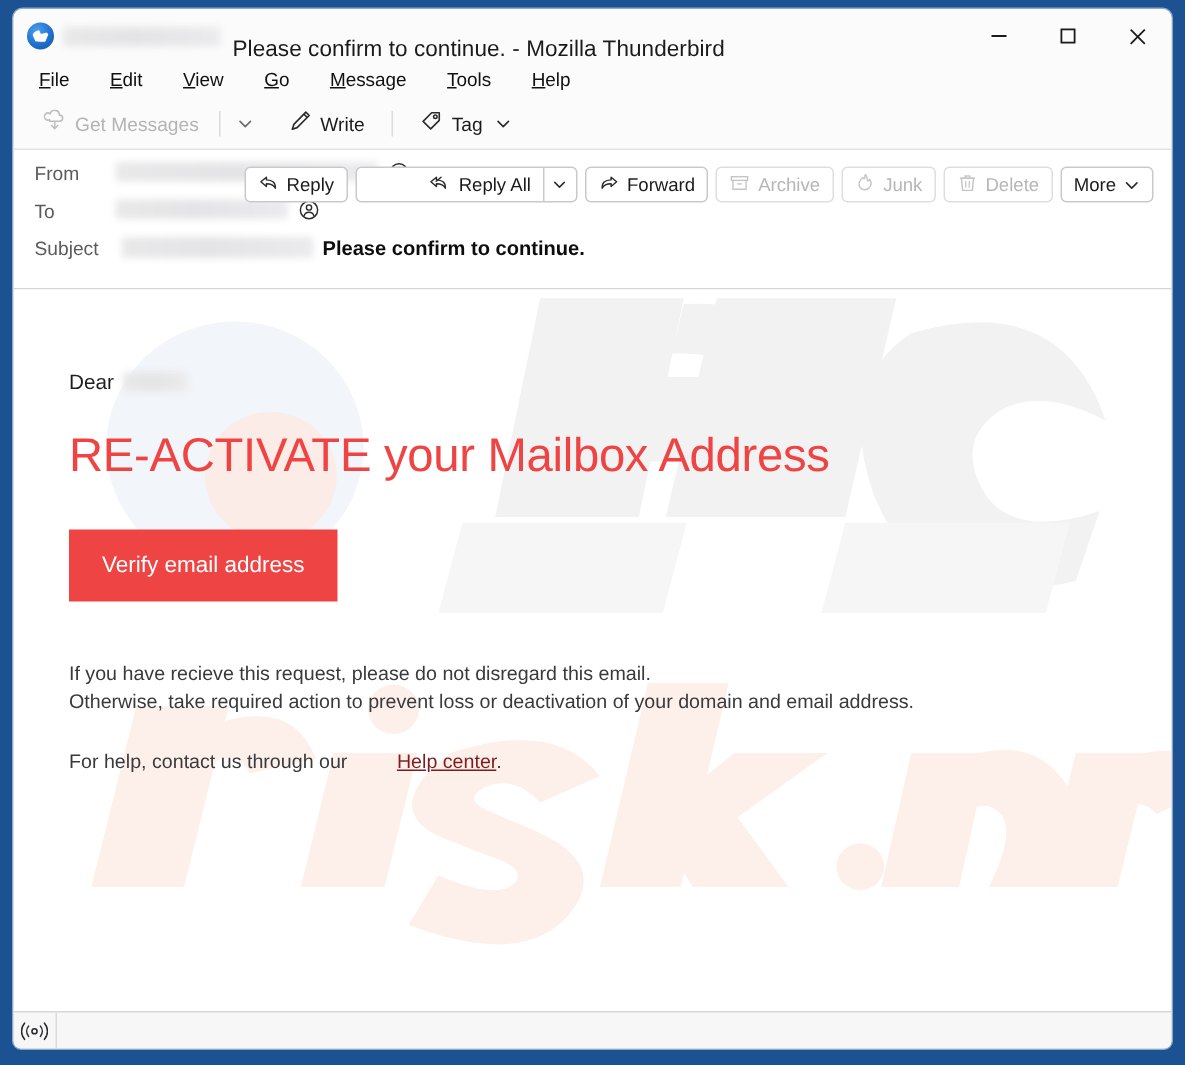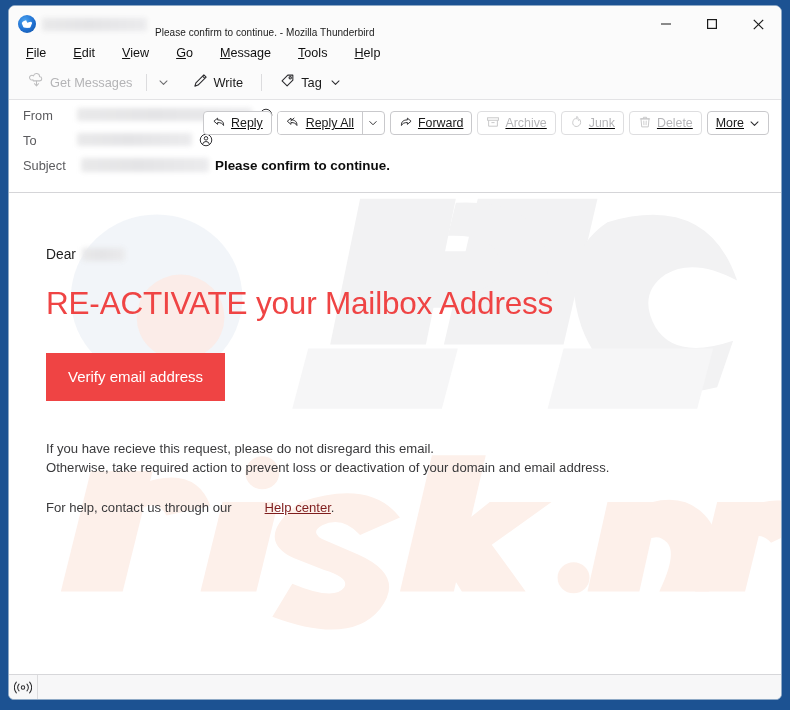--- a/index.html
+++ b/index.html
@@ -66,21 +66,21 @@
     border-radius: 2px;
     display: inline-block;
     vertical-align: middle;
   }
   #tb-redact {
     width: 105px;
     height: 13px;
     margin-right: 8px;
   }
   #tb-title {
-    font-size: 10px;
+    font-size: 15px;
     color: #1b1b1b;
     white-space: nowrap;
     letter-spacing: 0.05px;
     margin-top: 16px;
   }
   #tb-controls {
     position: absolute;
     right: 0;
     top: 0;
     height: 36px;
@@ -188,21 +188,20 @@
   }
 
   
   #actions {
     position: absolute;
     right: 12px;
     top: 11px;
     display: flex;
     align-items: stretch;
     gap: 5px;
-    text-decoration: underline;
   }
   .abtn {
     display: flex;
     align-items: center;
     gap: 5px;
     height: 24px;
     padding: 0 8px;
     font-size: 12.4px;
     color: #1b1b1b;
     background: #ffffff;
@@ -215,20 +214,21 @@
   .abtn.dis svg { opacity: 0.38; }
   .split {
     display: flex;
     align-items: stretch;
     border: 1px solid #c9c9cc;
     border-radius: 4px;
     overflow: hidden;
     background: #fff;
     height: 24px;
     box-sizing: border-box;
+    padding-left: 40px;
   }
   .split .abtn {
     border: none;
     border-radius: 0;
     height: 22px;
   }
   .split .dropzone {
     border-left: 1px solid #c9c9cc;
     width: 21px;
     display: flex;

